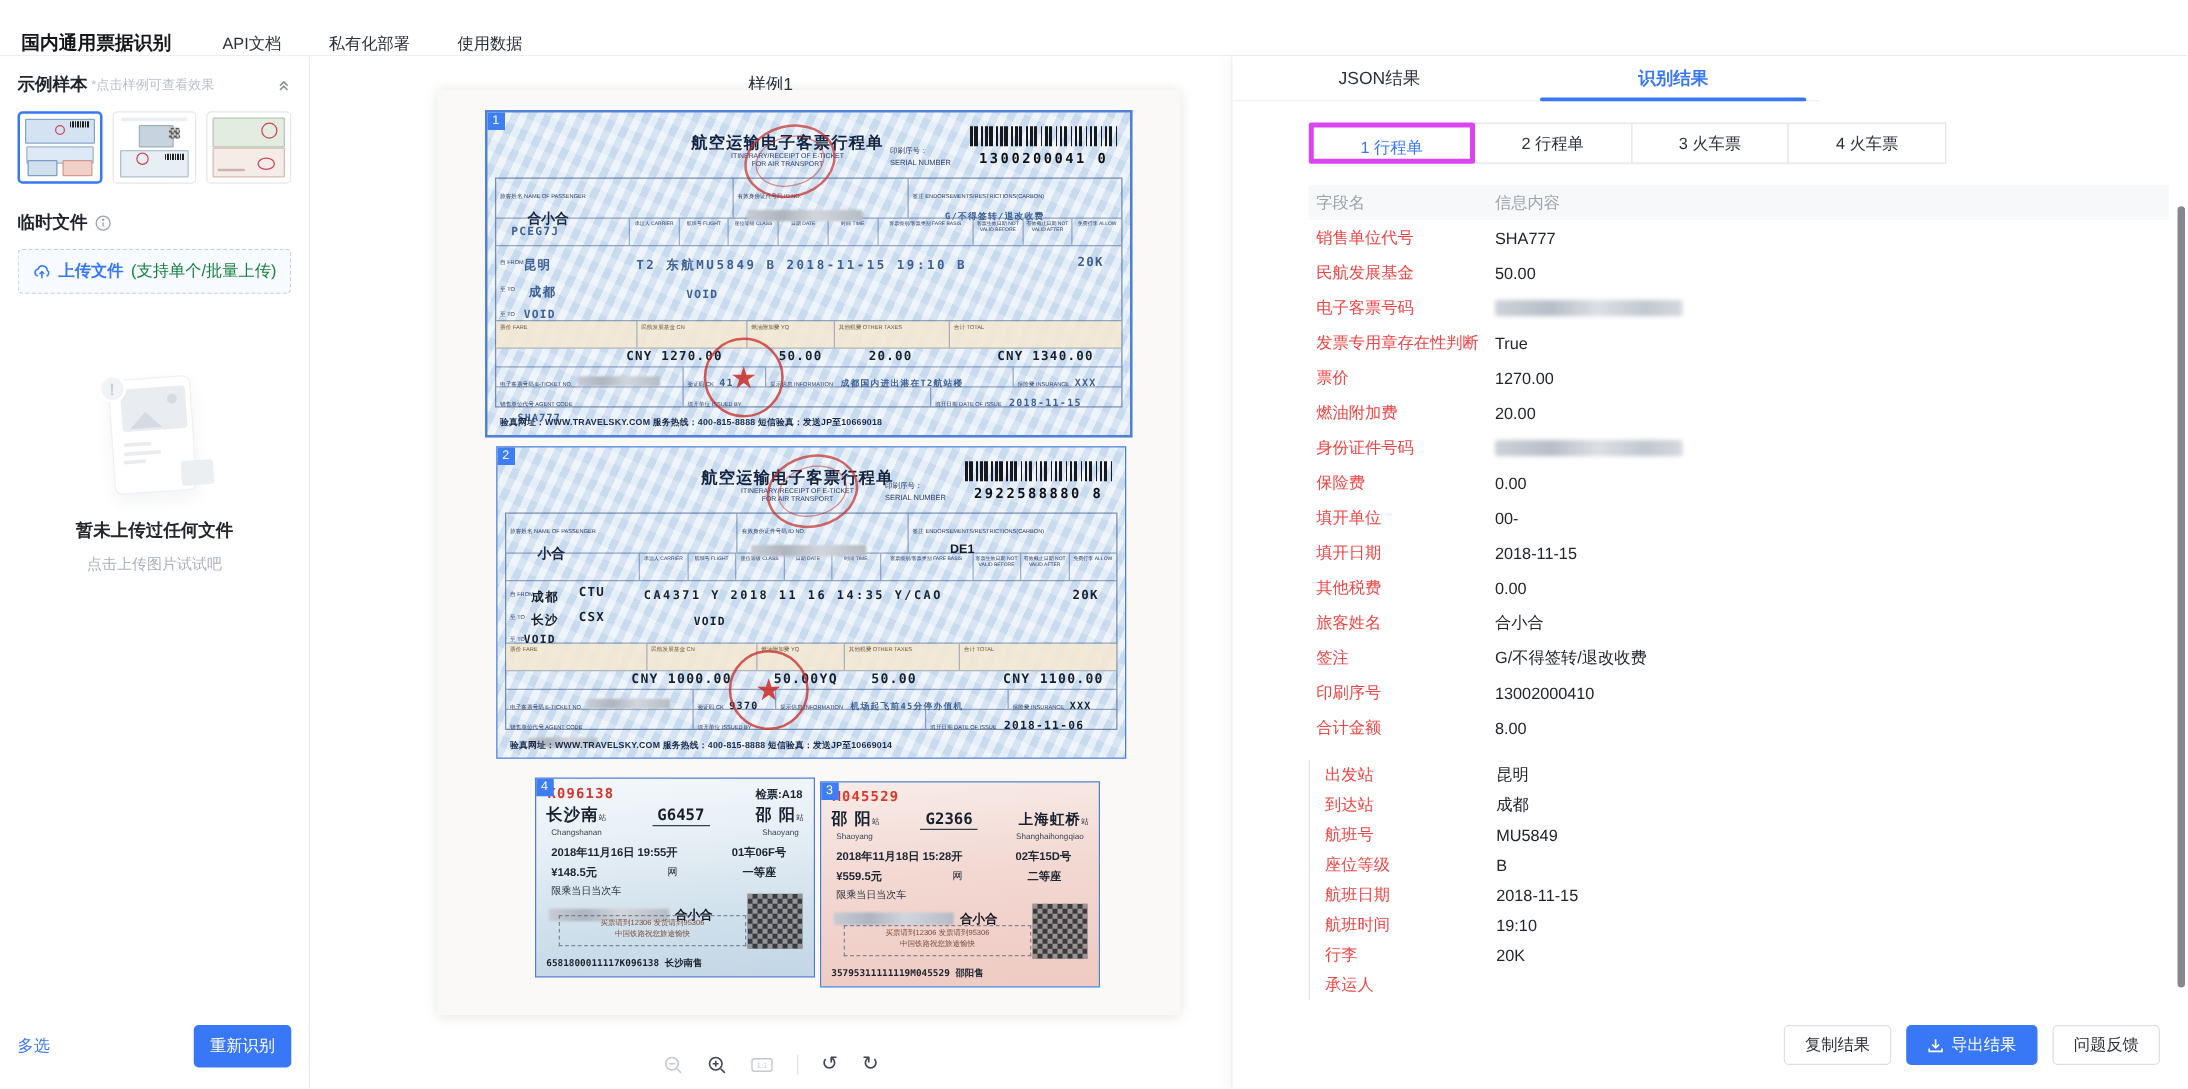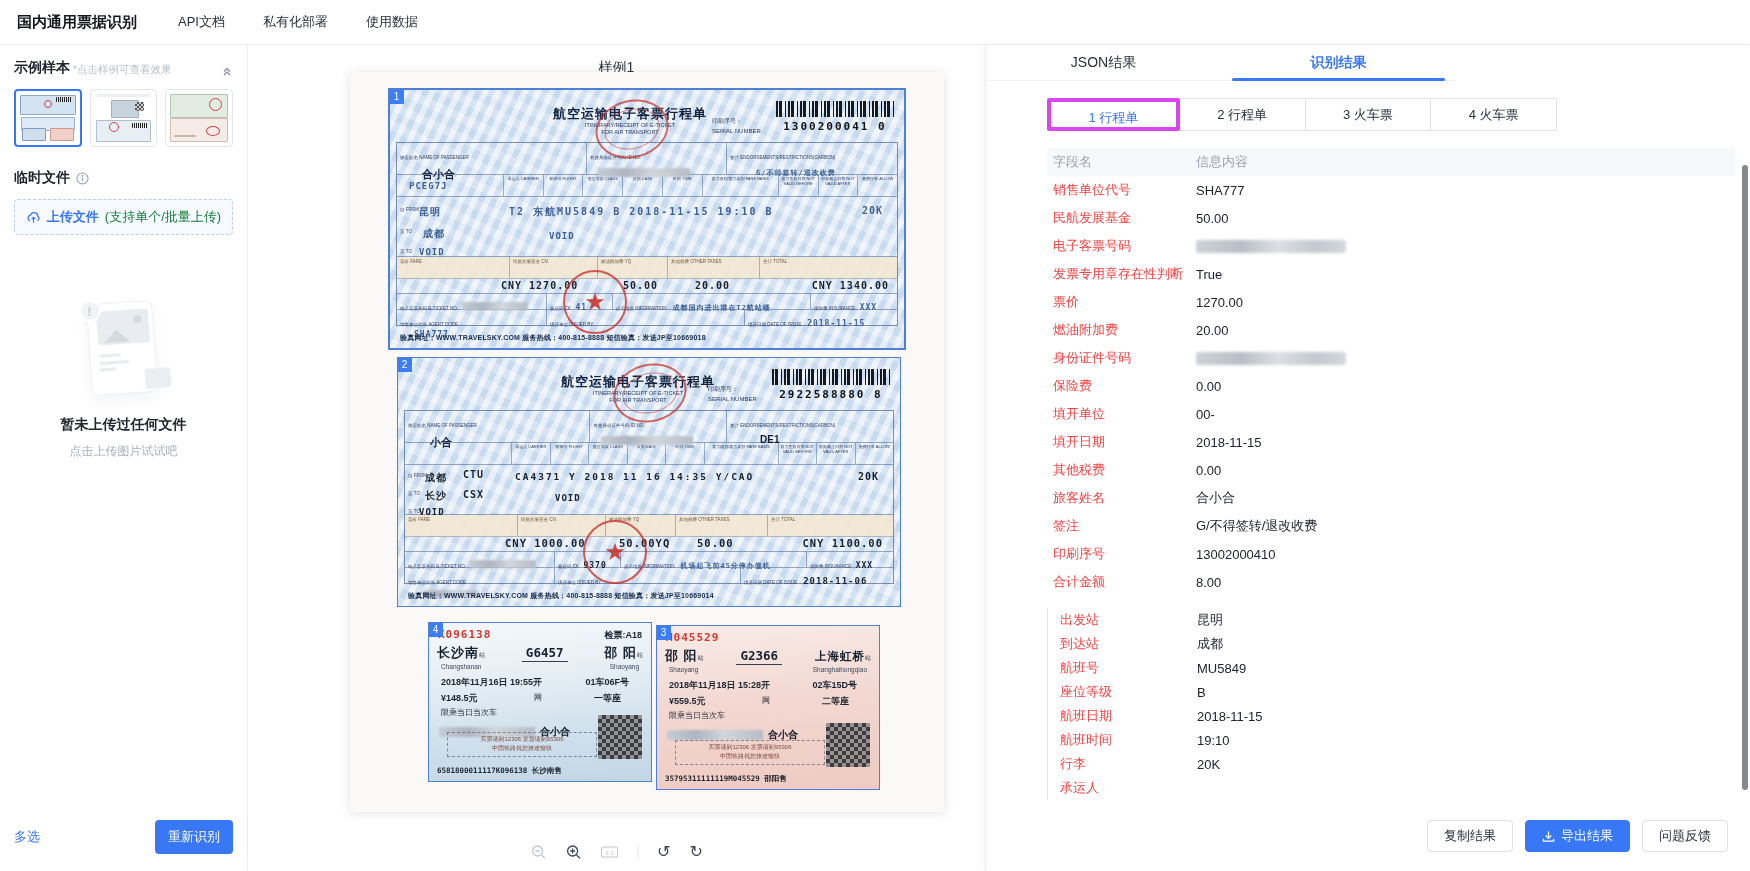--- a/index.html
+++ b/index.html
@@ -1,28 +1,28 @@
 <!DOCTYPE html>
 <html><head>
 <meta charset="utf-8">
 <style>
   *{box-sizing:border-box;margin:0;padding:0}
   body{font-family:"Liberation Sans","DejaVu Sans",sans-serif;background:#fff;color:#1d2129}
   .app{position:relative;width:1750px;height:871px;background:#fff;overflow:hidden}
 
   
-  .navbar{height:45px;display:flex;align-items:center;border-bottom:1px solid #ebedf0;padding-left:17px}
+  .navbar{height:45px;display:flex;align-items:flex-end;border-bottom:1px solid #ebedf0;padding-left:17px}
   .nav-title{font-size:15px;font-weight:700;color:#14161a;margin-right:22px}
   .nav-item{font-size:13px;color:#2b313b;margin:0 19px;cursor:pointer}
 
   .main{display:flex;height:826px}
 
   
   .sidebar{width:248px;border-right:1px solid #ebedf0;position:relative;padding:14px 14px 0 14px;flex:none}
-  .samples-head{display:flex;align-items:flex-end}
+  .samples-head{display:flex;align-items:center}
   .samples-title{font-size:14px;font-weight:700;color:#1f232b}
   .samples-hint{font-size:10.5px;color:#b9bfc9;margin-left:3px;flex:1}
   .collapse-ic{color:#8b909a;cursor:pointer;display:flex}
   .thumbs{display:flex;gap:8px;margin-top:12px}
   .thumb{width:68px;height:58px;border:1px solid #e5e6eb;border-radius:4px;background:#fff;position:relative;overflow:hidden;cursor:pointer}
   .thumb.active{border:2px solid #3877f6}
   .m{position:absolute;border-radius:1px}
   .temp-head{display:flex;align-items:center;gap:6px;margin-top:22px}
   .temp-title{font-size:14px;font-weight:700;color:#1f232b}
   .info-ic{color:#9ba1ab;display:flex;cursor:pointer}
@@ -288,21 +288,21 @@
               <div class="fare-cell">票价 FARE</div>
                 <div class="fare-cell">民航发展基金 CN</div>
                 <div class="fare-cell">燃油附加费 YQ</div>
                 <div class="fare-cell">其他税费 OTHER TAXES</div>
                 <div class="fare-cell">合计 TOTAL</div>
             </div>
             <div class="a-r-vals">
               <div class="dot dark" style="position:absolute;left:104px;top:1px;font-size:10px">CNY 1270.00</div>
               <div class="dot dark" style="position:absolute;left:226px;top:1px;font-size:10px">50.00</div>
               <div class="dot dark" style="position:absolute;left:298px;top:1px;font-size:10px">20.00</div>
-              <div class="dot dark" style="position:absolute;right:8px;top:1px;font-size:10px">CNY 1340.00</div>
+              <div class="dot dark" style="position:absolute;right:22px;top:1px;font-size:10px">CNY 1340.00</div>
             </div>
             <div class="a-r-info">
               <div class="a-cell" style="width:150px"><span class="lab">电子客票号码 E-TICKET NO.</span><div class="blur-bar" style="display:inline-block;width:66px;height:8px;margin-left:4px;vertical-align:middle"></div></div>
               <div class="a-cell" style="width:66px"><span class="lab">验证码 CK</span> <span class="dot" style="font-size:8px">41</span></div>
               <div class="a-cell" style="flex:1"><span class="lab">提示信息 INFORMATION</span><span class="dot" style="font-size:7px;margin-left:6px">成都国内进出港在T2航站楼</span></div>
               <div class="a-cell" style="width:86px"><span class="lab">保险费 INSURANCE</span> <span class="dot" style="font-size:8px">XXX</span></div>
             </div>
             <div class="a-r-info" style="border-bottom:none">
               <div class="a-cell" style="width:150px"><span class="lab">销售单位代号 AGENT CODE</span><div class="dot" style="font-size:8px;margin-left:14px">SHA777</div></div>
               <div class="a-cell" style="flex:1"><span class="lab">填开单位 ISSUED BY</span></div>

